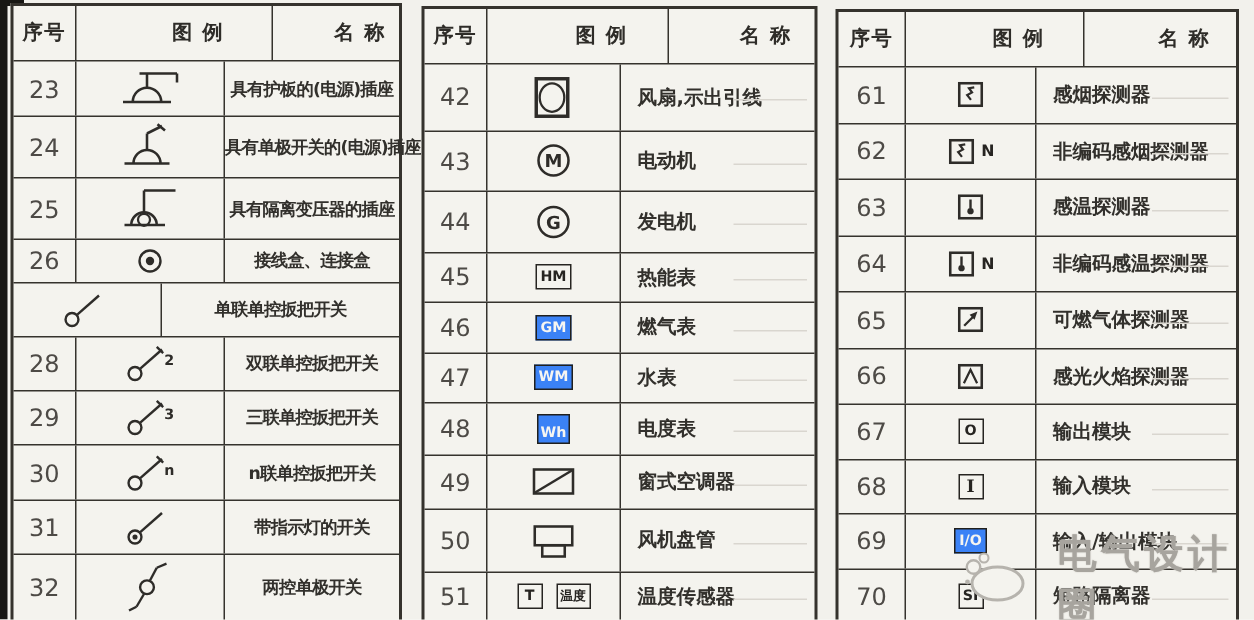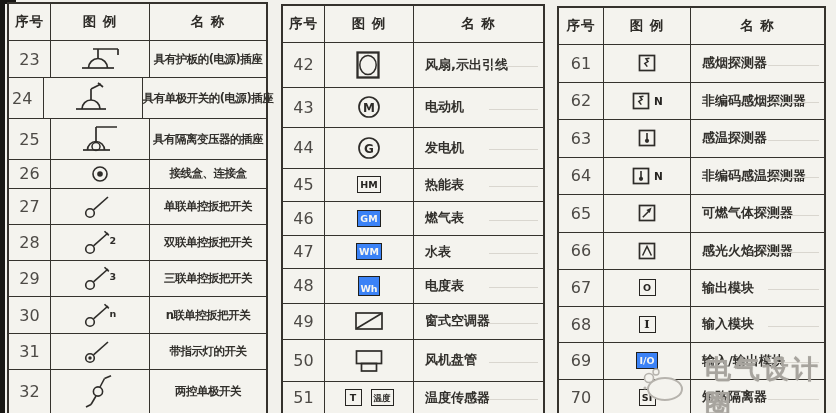--- a/index.html
+++ b/index.html
@@ -7,22 +7,22 @@
   .screen{position:relative;width:836px;height:413px;overflow:hidden;
           background:#f2f1ec;}
   
   .edge-strip{position:absolute;left:0;top:0;width:5px;height:413px;background:#181714;}
   .edge-strip:after{content:"";position:absolute;left:0;top:0;width:16px;height:4px;background:#181714;}
 
   
   .sheet{position:absolute;display:flex;flex-direction:column;
          border:2.2px solid #35322d; box-sizing:border-box; background:#f4f3ee;}
   .hrow,.row{display:flex;border-bottom:1.5px solid #35322d;}
-  .hrow{flex:0 0 36px;}
-  .row{flex:1 1 auto;justify-content:center;}
+  .hrow{flex:0 0 36px;gap:32px;}
+  .row{flex:1 1 auto;}
   .cell{display:flex;align-items:center;justify-content:center;position:relative;box-sizing:border-box;}
   .no-cell{flex:0 0 var(--w1);border-right:1.7px solid #35322d;
            font-size:16px;color:#4d4a46;}
   .sym-cell{flex:0 0 var(--w2);border-right:1.7px solid #35322d;}
   .name-cell{flex:1 1 auto;justify-content:flex-start;padding-left:11px;
              font-size:13px;font-weight:600;color:#32302c;white-space:nowrap;}
   .h{font-weight:700;font-size:13.5px;color:#2e2c28;letter-spacing:1px;}
   .h.name-cell{justify-content:center;padding-left:0;white-space:normal;}
   .t0 .name-cell{justify-content:center;padding-left:0;font-size:11.5px;letter-spacing:-0.5px;}
   .t0 .h.name-cell{font-size:13.5px;letter-spacing:1px;}
@@ -100,21 +100,20 @@
         <div class="cell no-cell">26</div>
         <div class="cell sym-cell">
           <svg width="20" height="20" viewBox="0 0 20 20" fill="none" stroke="#2e2c29" stroke-width="1.6">
       <circle cx="10" cy="10" r="7"></circle>
             <circle cx="10" cy="10" r="2.8" fill="#2e2c29" stroke="none"></circle>
           </svg>
         </div>
         <div class="cell name-cell">接线盒、连接盒</div>
       </div>
       <div class="row">
-        <div class="cell no-cell">27</div>
         <div class="cell sym-cell">
           <svg width="36" height="27" viewBox="0 0 36 27" fill="none" stroke="#2e2c29" stroke-width="1.6">
       <circle cx="8" cy="20" r="4.3"></circle>
             <path d="M11.5 16.8 L26 4"></path>
           </svg>
         </div>
         <div class="cell name-cell">单联单控扳把开关</div>
       </div>
       <div class="row">
         <div class="cell no-cell">28</div>

